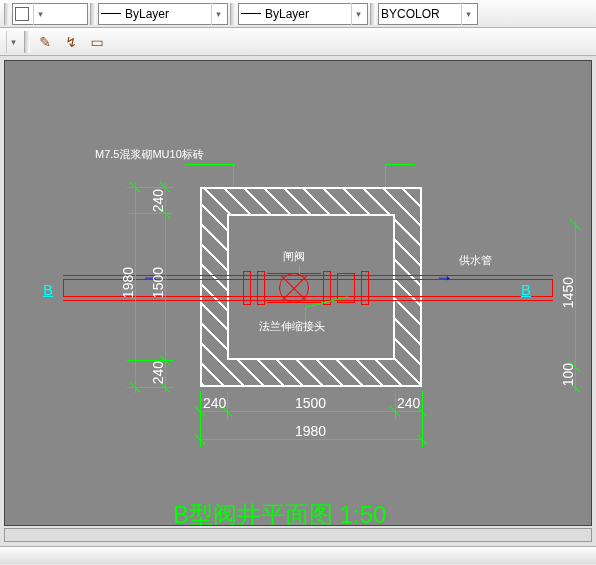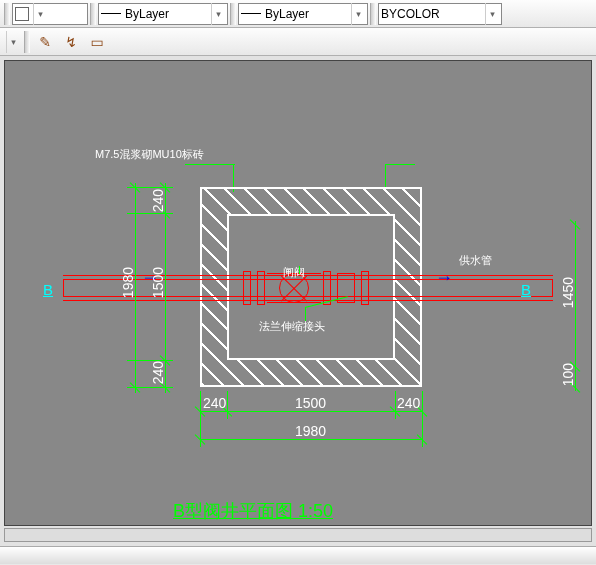--- a/index.html
+++ b/index.html
@@ -12,21 +12,21 @@
 .dd{width:14px;height:22px;display:flex;align-items:center;justify-content:center;border-left:1px solid #ccc;color:#666;font-size:9px}
 .toolbar2{display:flex;align-items:center;height:28px;background:linear-gradient(#fdfdfd,#e8e8e8);border-bottom:1px solid #b0b0b0;padding:2px 6px;gap:4px}
 .tbicon{width:22px;height:22px;display:flex;align-items:center;justify-content:center;font-size:14px;color:#8b4513}
 .canvas-wrap{position:relative;width:596px;height:490px;background:#e2e2e2;padding:4px}
 .canvas{position:absolute;left:4px;top:4px;right:4px;bottom:20px;background:#888;border:1px solid #444;overflow:hidden}
 .scroll-h{position:absolute;left:4px;right:4px;bottom:4px;height:14px;background:#ddd;border:1px solid #999}
 .footer{height:18px;background:linear-gradient(#fff,#ddd);border-top:1px solid #aaa}
 .g{position:absolute;color:#ffffff;font-size:11px}
 .c{position:absolute;color:#0ff;font-size:15px}
 .gv{writing-mode:vertical-rl;transform:rotate(180deg)}
-.title{position:absolute;color:#0f0;font-size:18px;left:168px;top:438px;text-decoration:underline}
+.title{position:absolute;color:#0f0;font-size:24px;left:168px;top:438px;text-decoration:underline}
 .well{position:absolute;left:195px;top:126px;width:222px;height:200px;background:repeating-linear-gradient(45deg,#fff 0 2px,transparent 2px 14px);border:2px solid #fff}
 .well-inner{position:absolute;left:222px;top:153px;width:168px;height:146px;background:#888;border:2px solid #fff}
 .pipe{position:absolute;border:1px solid red}
 .valve{position:absolute;border:1px solid red}
 .circle{position:absolute;border:1px solid red;border-radius:50%}
 .flow{position:absolute;color:#00d;font-size:18px}
 .dim{position:absolute;background:#0f0}
 .dimtxt{position:absolute;color:#ffffff;font-size:14px;white-space:nowrap}
 .tick{position:absolute;width:10px;height:10px}
 .tick::before{content:"";position:absolute;width:14px;height:0;border-top:1px solid #0f0;transform:rotate(45deg);left:-2px;top:5px}
@@ -46,21 +46,21 @@
     <span>ByLayer</span>
     <div class="dd" style="margin-left:auto">▾</div>
   </div>
   <div class="toolbar-sep"></div>
   <div class="combo" style="width:130px">
     <span class="bylayer-line"></span>
     <span>ByLayer</span>
     <div class="dd" style="margin-left:auto">▾</div>
   </div>
   <div class="toolbar-sep"></div>
-  <div class="combo" style="width:124px">
+  <div class="combo" style="width:100px">
     <span>BYCOLOR</span>
     <div class="dd" style="margin-left:auto">▾</div>
   </div>
 </div>
 
 <div class="toolbar2">
   <div class="dd">▾</div>
   <div class="toolbar-sep"></div>
   <div class="tbicon">✎</div>
   <div class="tbicon">↯</div>
@@ -89,21 +89,21 @@
   <div class="valve" style="left:332px;top:212px;width:18px;height:30px"></div>
   <div class="valve" style="left:356px;top:210px;width:8px;height:34px"></div>
 
   <div class="circle" style="left:274px;top:212px;width:30px;height:30px"></div>
   <div class="valve" style="left:262px;top:212px;width:54px;height:30px;border-width:1px 0"></div>
   <div style="position:absolute;left:276px;top:214px;width:26px;height:26px">
     <div style="position:absolute;width:36px;height:0;border-top:1px solid red;transform:rotate(45deg);left:-5px;top:13px"></div>
     <div style="position:absolute;width:36px;height:0;border-top:1px solid red;transform:rotate(-45deg);left:-5px;top:13px"></div>
   </div>
 
-  <div class="g" style="left:278px;top:204px">闸阀</div>
+  <div class="g" style="left:278px;top:188px">闸阀</div>
   <div style="position:absolute;left:294px;top:205px;width:0;height:8px;border-left:1px solid #0f0"></div>
   <div class="g" style="left:454px;top:192px">供水管</div>
   <div class="g" style="left:254px;top:258px">法兰伸缩接头</div>
   <div style="position:absolute;left:300px;top:246px;width:0;height:14px;border-left:1px solid #0f0"></div>
   <div style="position:absolute;left:300px;top:246px;width:44px;height:0;border-top:1px solid #0f0;transform:rotate(-14deg);transform-origin:left"></div>
 
   <div class="flow" style="left:136px;top:204px">→</div>
   <div class="flow" style="left:430px;top:204px">→</div>
 
   <div class="c" style="left:38px;top:220px;text-decoration:underline">B</div>

